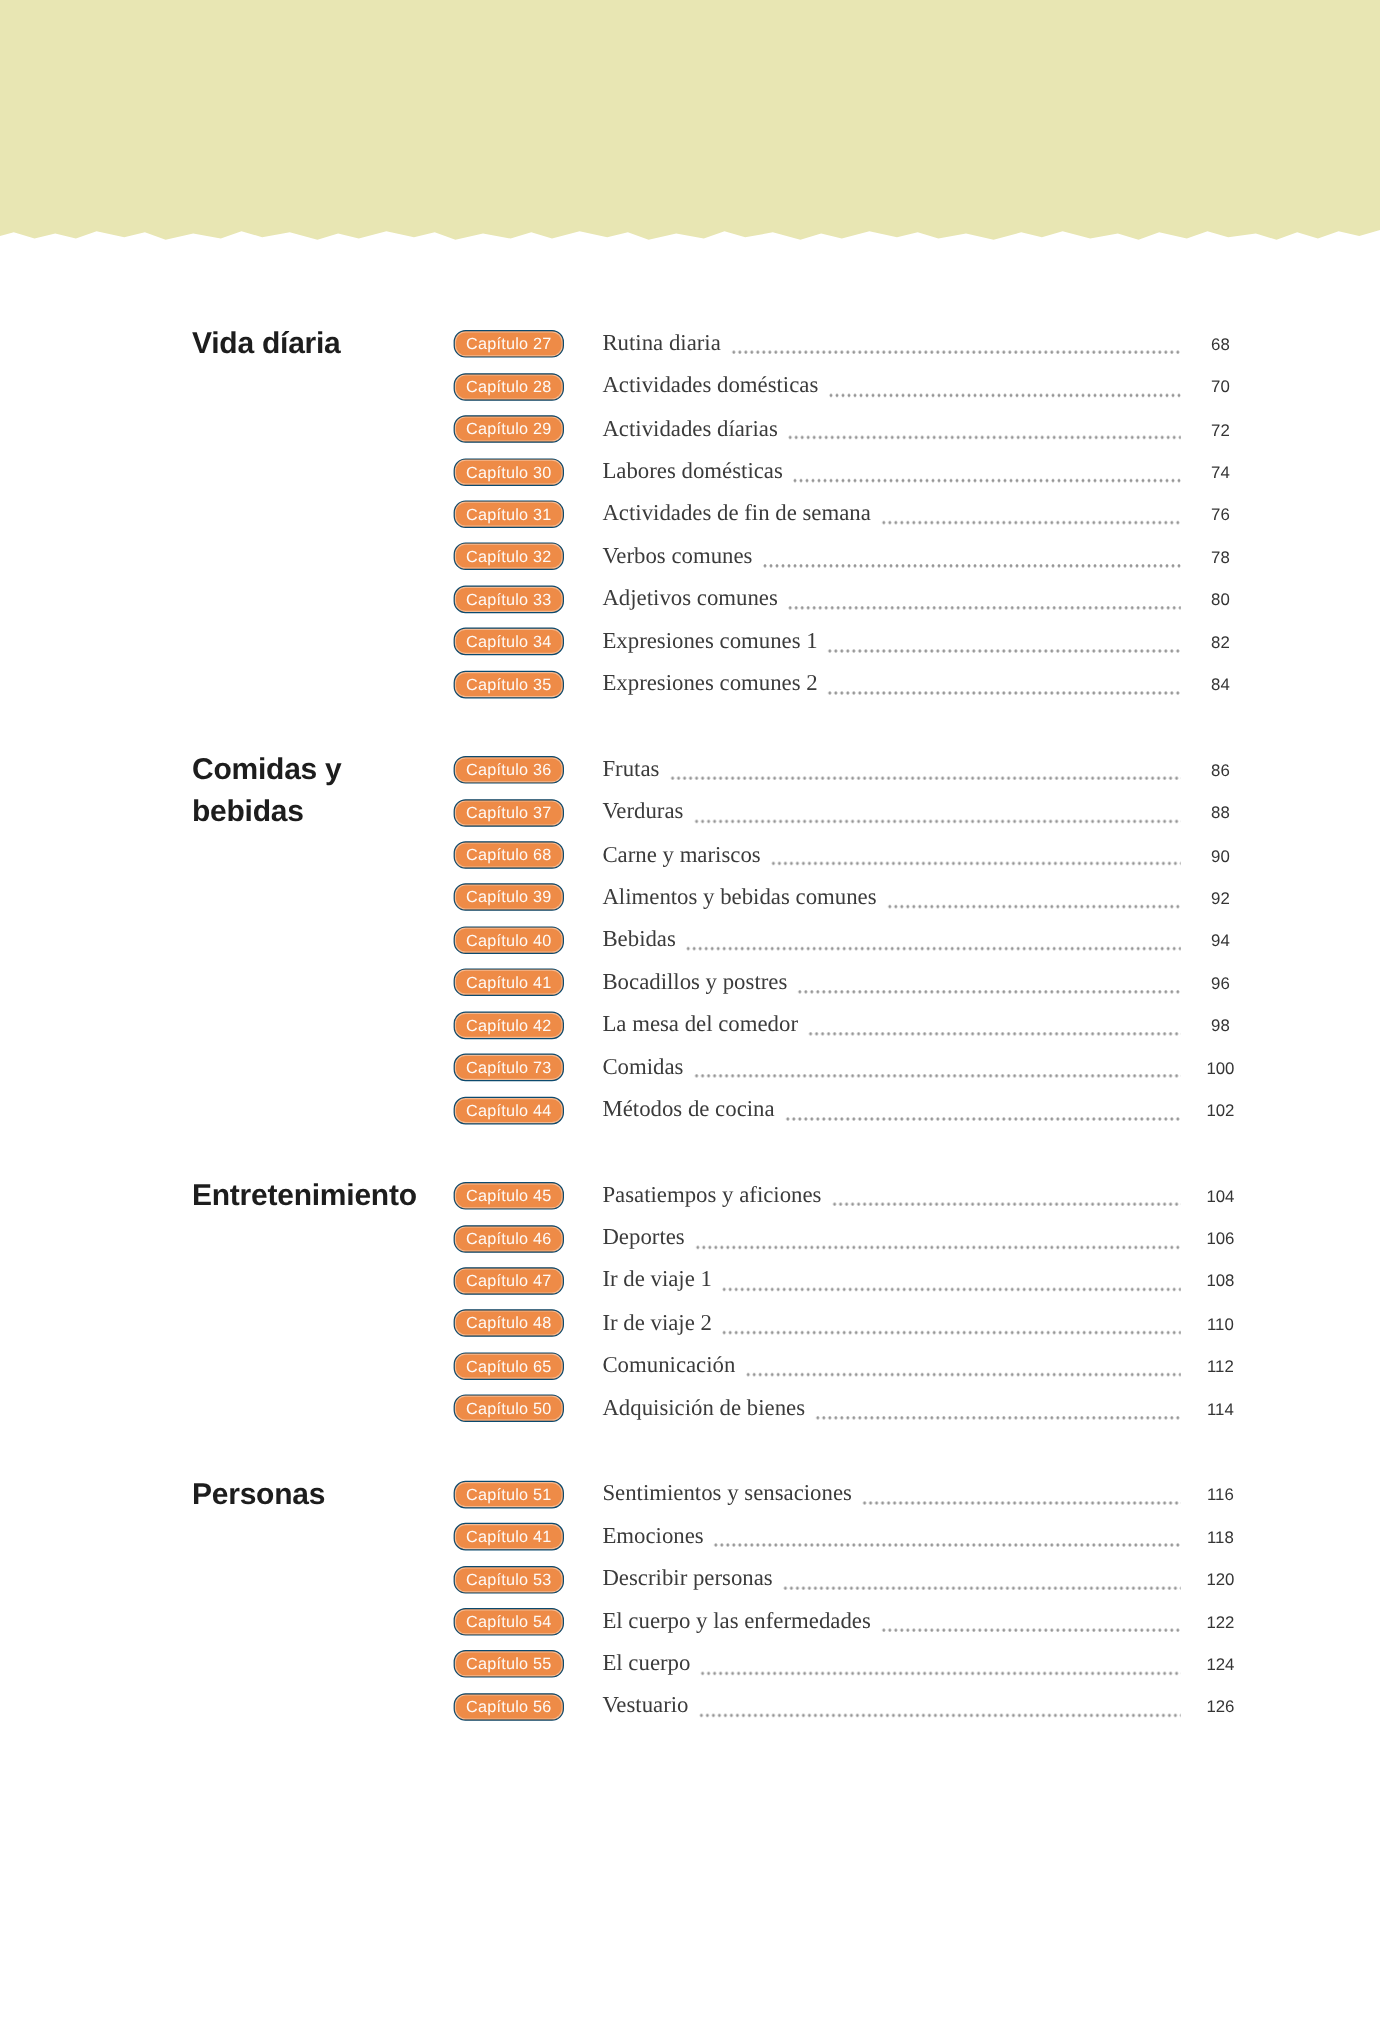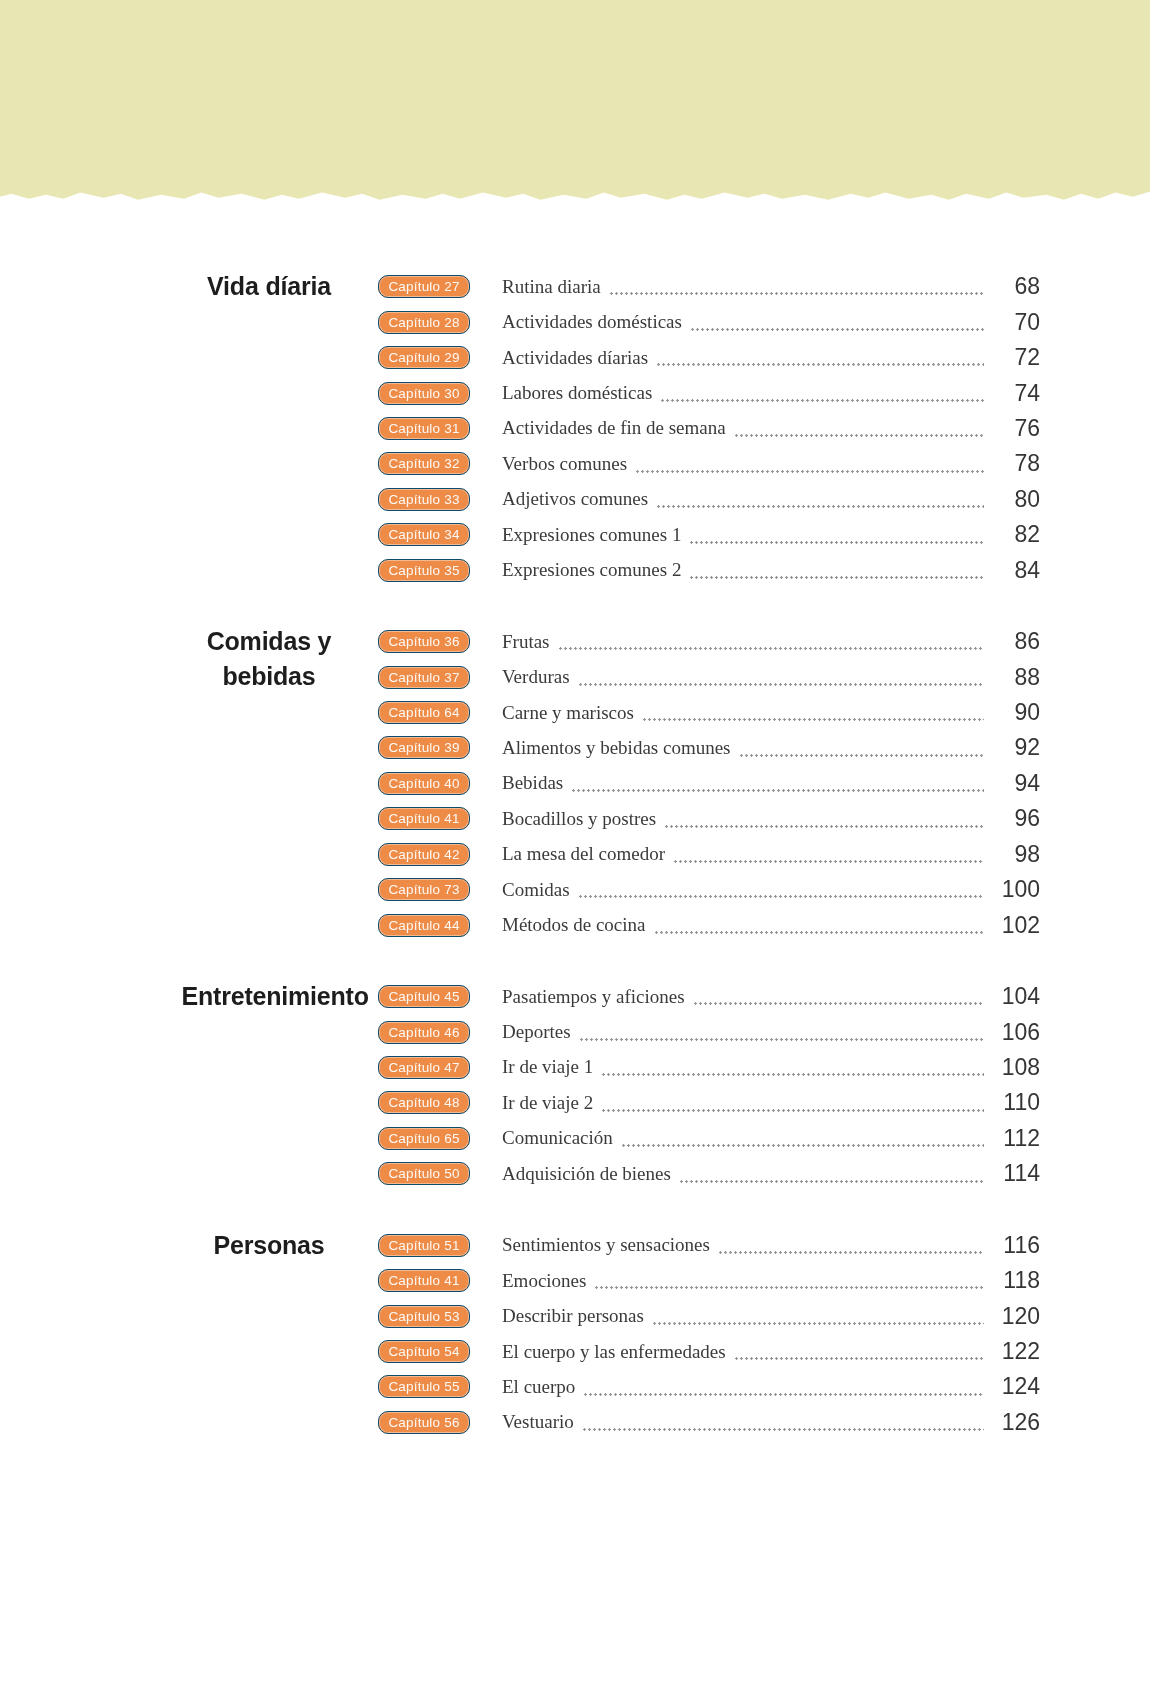--- a/index.html
+++ b/index.html
@@ -28,21 +28,20 @@
     position: absolute;
     top: 269px; left: 160px;
     width: 880px;
   }
   .section { display: flex; margin-bottom: 36px; }
   .heading {
     flex: 0 0 218px; width: 218px;
     font-size: 25px; font-weight: bold;
     color: #1d1d1d; letter-spacing: -0.2px;
     line-height: 35.45px;
-    text-align: center;
   }
   .heading span { display: inline-block; max-width: 175px; }
   .rows { flex: 1; min-width: 0; }
   .row { height: 35.45px; display: flex; align-items: center; }
   .badge {
     flex: 0 0 92px; width: 92px; height: 23px;
     box-sizing: border-box;
     background: var(--accent-color, #ee8b47);
     border: 1px solid #0c4a6e;
     box-shadow: inset 0 0 0 1px rgba(255,255,255,0.40);
@@ -62,22 +61,22 @@
     height: 3px;
     margin: 0 10px 9px 8px;
     align-self: flex-end;
     background-image: radial-gradient(circle, #969696 1.05px, rgba(0,0,0,0) 1.45px);
     background-size: 5px 3px;
     background-repeat: repeat-x;
     background-position: 0 50%;
   }
   .pagenum {
     flex: 0 0 46px; width: 46px;
-    text-align: right;
-    font-size: 23px; color: #353535;
+    text-align: center;
+    font-size: 14px; color: #353535;
   }
 </style>
 </head>
 <body>
 
 <div class="band"></div>
 
 <div class="toc">
   <div class="section">
     <div class="heading">
@@ -162,21 +161,21 @@
   </div>
 
   <div class="row">
     <div class="badge">Capítulo 37</div>
     <div class="title">Verduras</div>
     <div class="leader"></div>
     <div class="pagenum">88</div>
   </div>
 
   <div class="row">
-    <div class="badge">Capítulo 64</div>
+    <div class="badge">Capítulo 68</div>
     <div class="title">Carne y mariscos</div>
     <div class="leader"></div>
     <div class="pagenum">90</div>
   </div>
 
   <div class="row">
     <div class="badge">Capítulo 39</div>
     <div class="title">Alimentos y bebidas comunes</div>
     <div class="leader"></div>
     <div class="pagenum">92</div>

